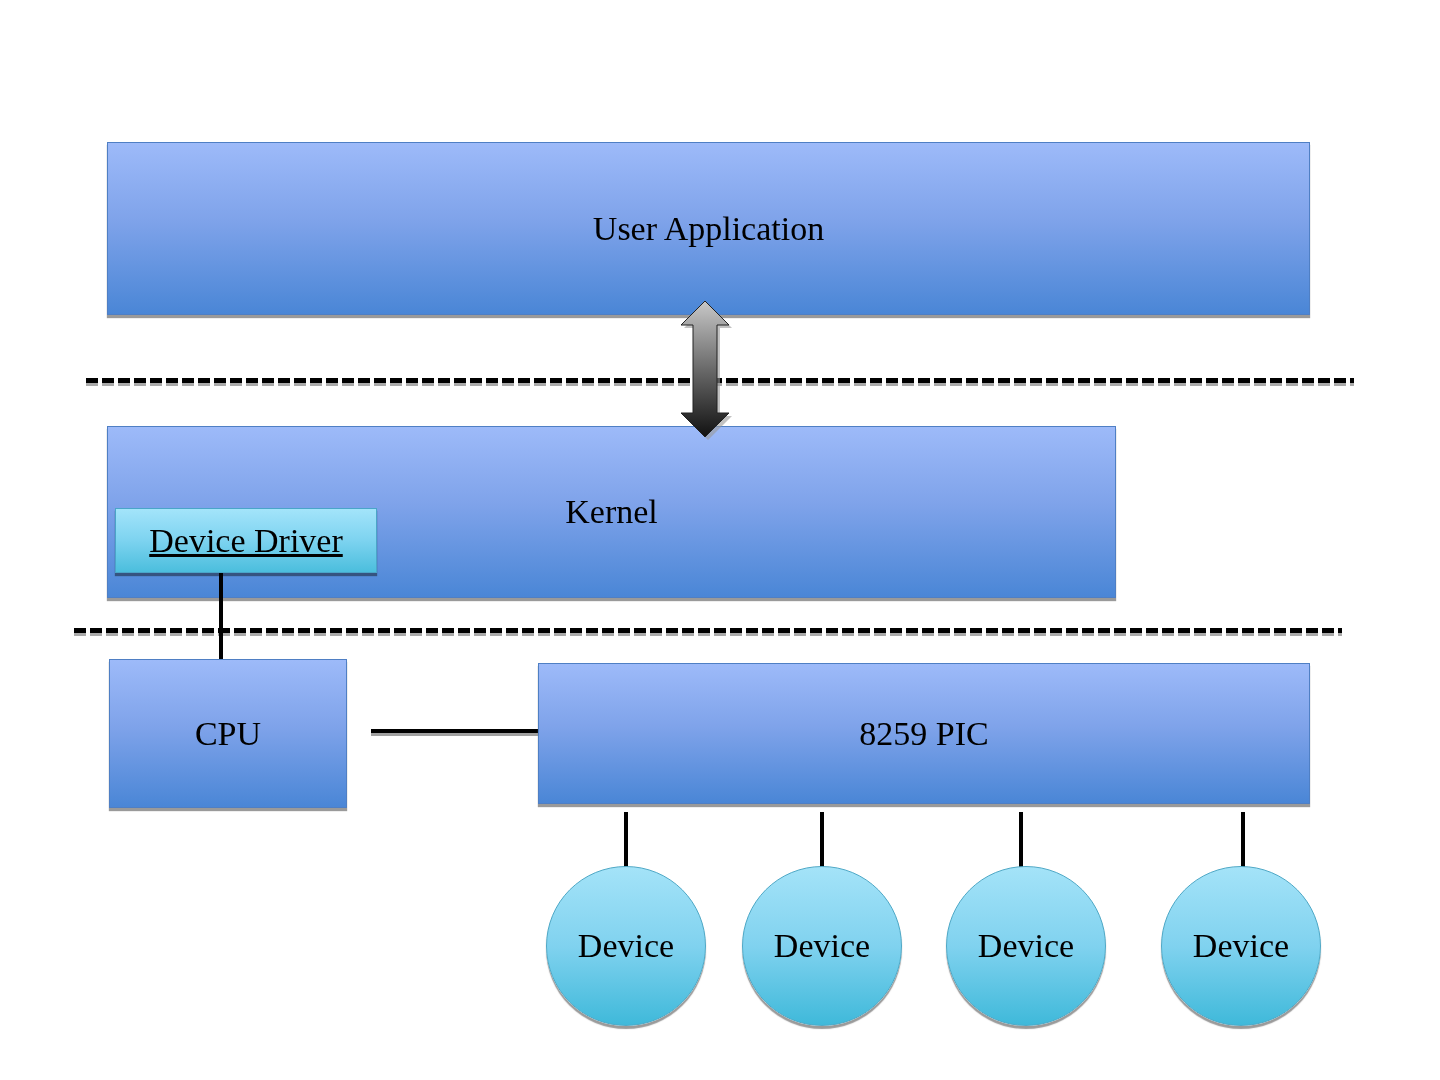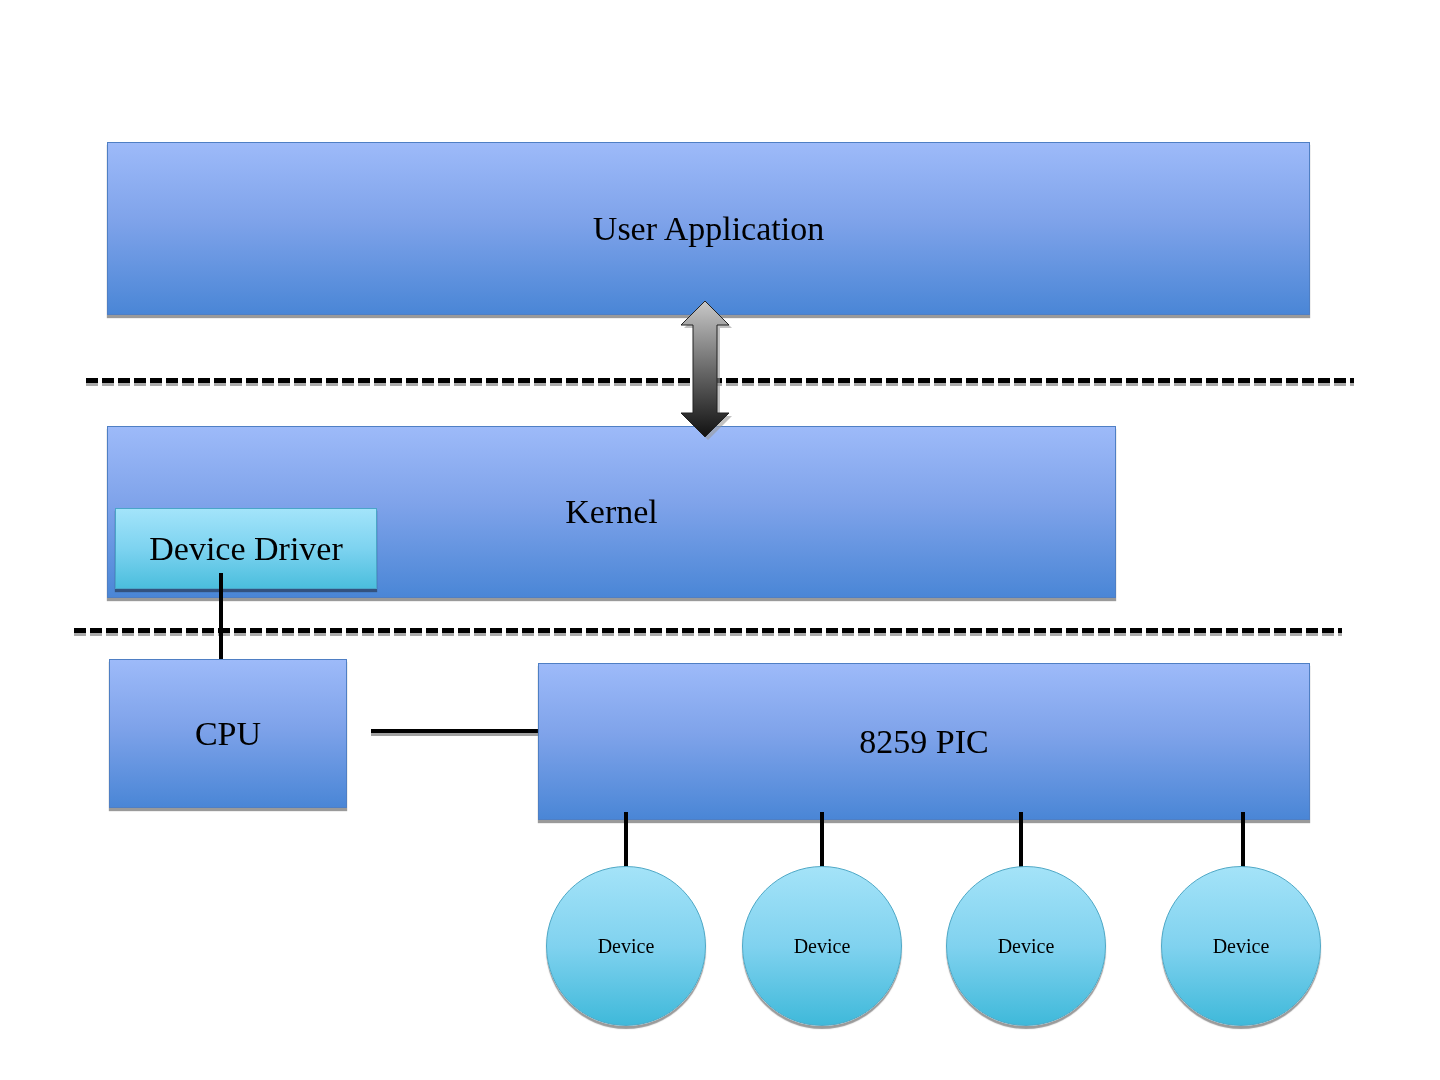--- a/index.html
+++ b/index.html
@@ -15,21 +15,21 @@
             background:linear-gradient(to bottom,#a3e4fa 0%,#7dd3f0 50%,#4bbedd 100%);
             border:1px solid #4aa5c8;
             box-shadow:0 3px 1px rgba(40,60,90,0.7);
             display:flex; align-items:center; justify-content:center; }
   .driver span { font-size:34px; }
   .device { position:absolute; width:160px; height:160px; border-radius:50%; box-sizing:border-box;
             background:linear-gradient(to bottom,#a4e3f8 0%,#80d2ef 50%,#3fb9da 100%);
             border:1px solid #4ea8c6;
             box-shadow:0 3px 1px rgba(120,120,120,0.75);
             display:flex; align-items:center; justify-content:center; }
-  .device span { font-size:20px; }
+  .device span { font-size:34px; }
   .dash { position:absolute; height:5px;
           background:repeating-linear-gradient(to right,#000 0,#000 12px,transparent 12px,transparent 16px);
           }
   .dash-shadow { position:absolute; height:3px;
           background:repeating-linear-gradient(to right,#aaa 0,#aaa 12px,transparent 12px,transparent 16px); }
   .vline { position:absolute; width:4px; background:#000; }
   .hline { position:absolute; height:4px; background:#000; box-shadow:0 3px 0 rgba(150,150,150,0.9); }
   svg.arrow { position:absolute; }
 </style>
 </head>
@@ -39,21 +39,21 @@
   <span>User Application</span>
 </div>
 
 <div class="dash-shadow" style="left:86px; top:383px; width:1268px;"></div>
 <div class="dash" style="left:86px; top:378px; width:1268px;"></div>
 
 <div class="box" style="left:107px; top:426px; width:1009px; height:172px;">
   <span>Kernel</span>
 </div>
 
-<div class="driver" style="left:115px; top:508px; width:262px; height:81px;">
+<div class="driver" style="left:115px; top:508px; width:262px; height:65px;text-decoration:underline;">
   <span>Device Driver</span>
 </div>
 
 <svg class="arrow" style="left:676px; top:298px;" width="60" height="146" viewBox="0 0 60 146">
   <defs>
     <linearGradient id="ag" x1="0" y1="0" x2="0" y2="1">
       <stop offset="0" stop-color="#c8c8c8"></stop>
       <stop offset="0.5" stop-color="#6a6a6a"></stop>
       <stop offset="1" stop-color="#111111"></stop>
     </linearGradient>
@@ -66,21 +66,21 @@
 <div class="dash" style="left:74px; top:628px; width:1268px;"></div>
 
 <div class="vline" style="left:219px; top:573px; height:88px;"></div>
 
 <div class="box" style="left:109px; top:659px; width:238px; height:149px;">
   <span>CPU</span>
 </div>
 
 <div class="hline" style="left:371px; top:729px; width:168px;"></div>
 
-<div class="box" style="left:538px; top:663px; width:772px; height:157px;">
+<div class="box" style="left:538px; top:663px; width:772px; height:141px;">
   <span>8259 PIC</span>
 </div>
 
 <div class="vline" style="left:624px; top:812px; height:55px;"></div>
 <div class="vline" style="left:820px; top:812px; height:55px;"></div>
 <div class="vline" style="left:1019px; top:812px; height:55px;"></div>
 <div class="vline" style="left:1241px; top:812px; height:55px;"></div>
 
 <div class="device" style="left:546px; top:866px;">
   <span>Device</span>

